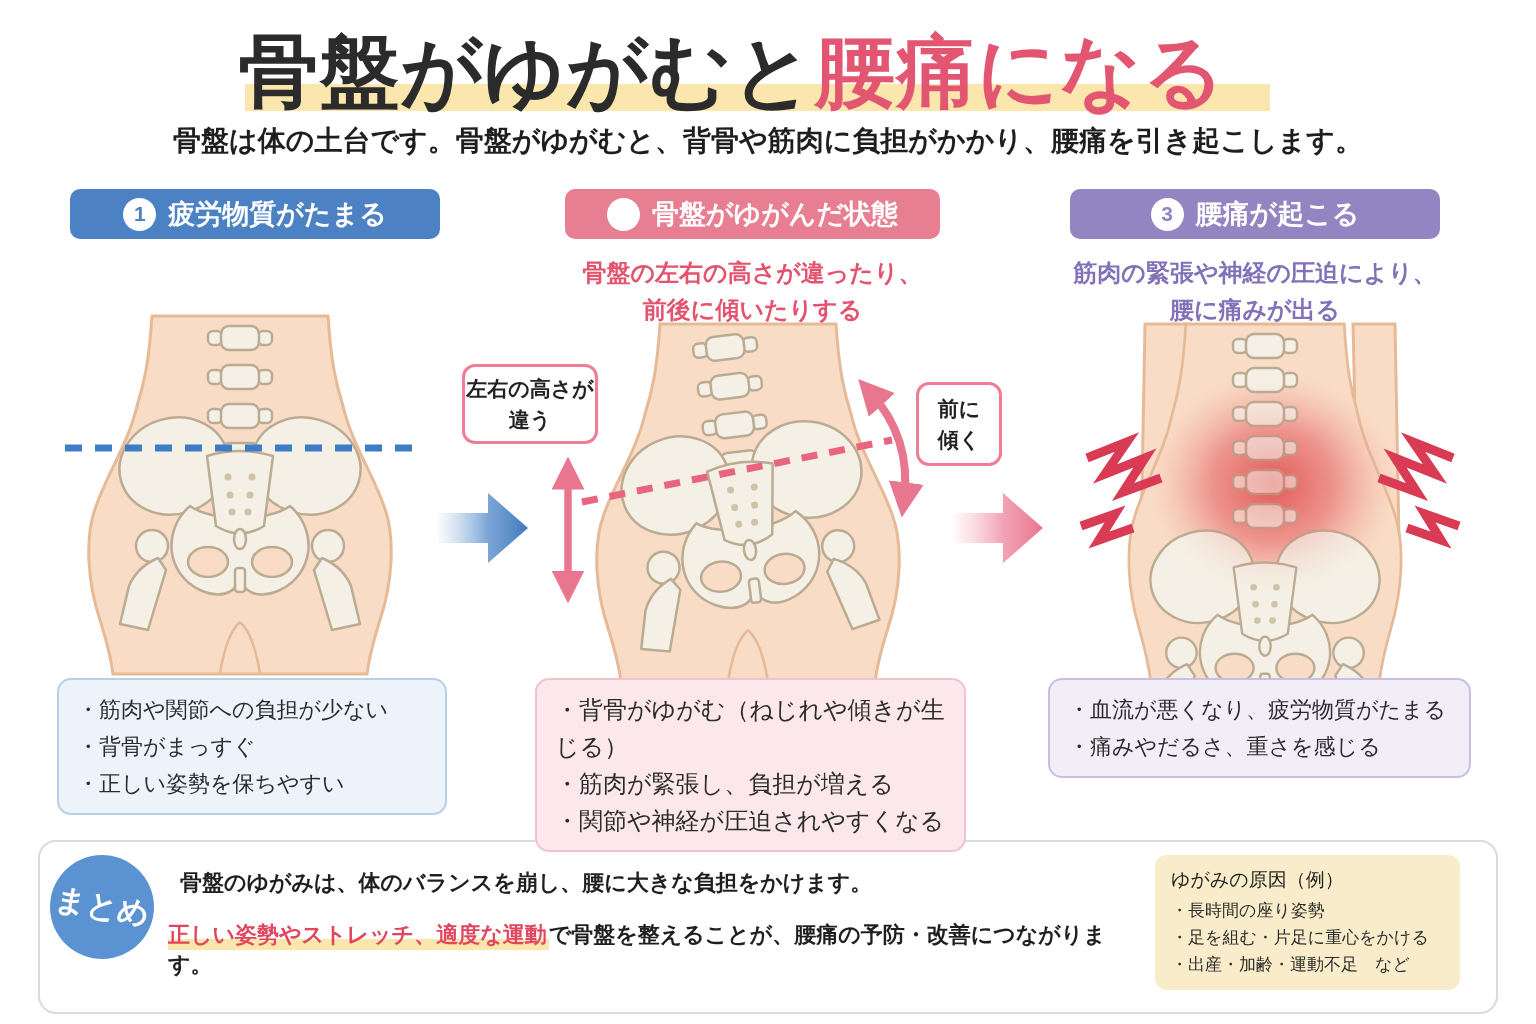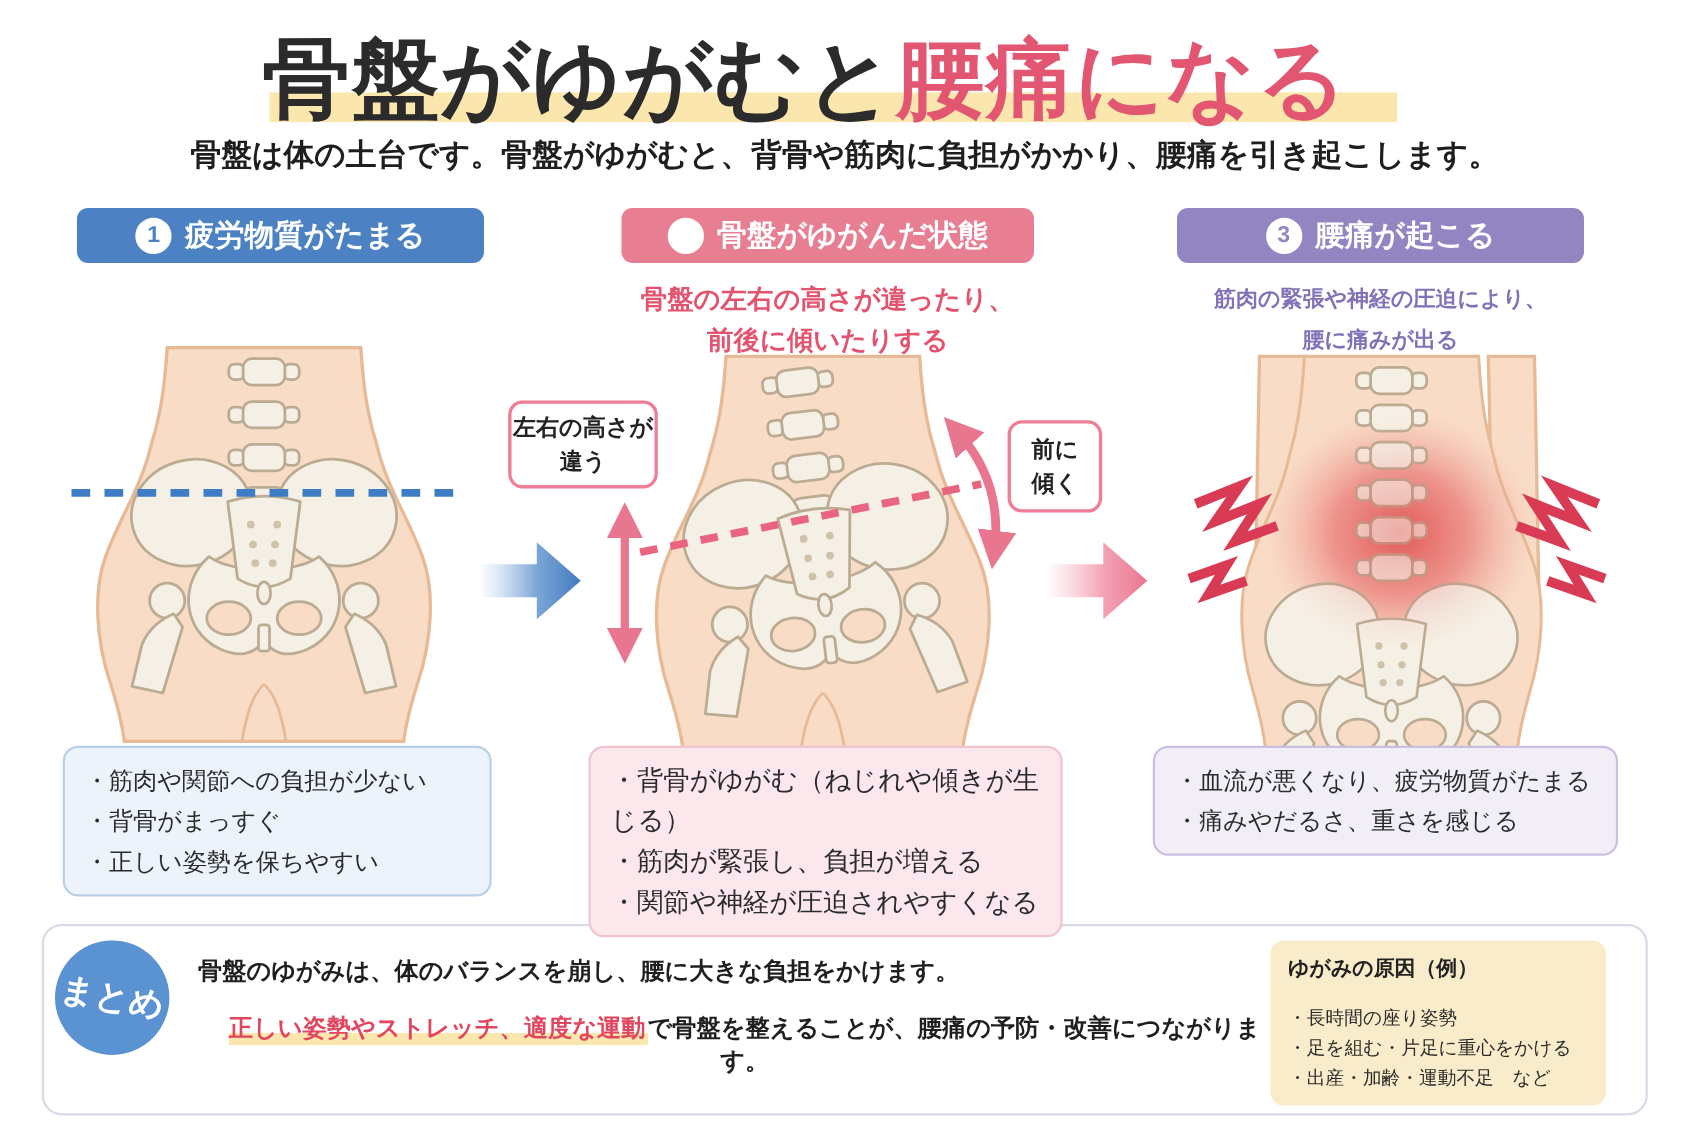--- a/index.html
+++ b/index.html
@@ -17,47 +17,47 @@
        color:#ffffff;font-weight:bold;font-size:27px;height:50px;z-index:3;}
   .hdr .badge{width:33px;height:33px;border-radius:50%;background:#ffffff;display:flex;
        align-items:center;justify-content:center;font-size:21px;font-weight:800;}
   .hdr1{left:70px;top:189px;width:370px;background:#4c82c3;}
   .hdr2{left:565px;top:189px;width:375px;background:#e87e92;}
   .hdr3{left:1070px;top:189px;width:370px;background:#9285c2;}
   .hdr1 .badge{color:#4c82c3;}　.hdr2 .badge{color:#e87e92;} .hdr3 .badge{color:#9285c2;}
   .colsub{text-align:center;font-weight:bold;z-index:3;}
   .colsub1{left:20px;top:266px;width:430px;font-size:25px;color:#3b6cb4;}
   .colsub2{left:545px;top:254px;width:415px;font-size:24px;color:#e4536e;line-height:37px;}
-  .colsub3{left:1050px;top:254px;width:410px;font-size:20px;color:#8071b8;line-height:37px;}
+  .colsub3{left:1050px;top:254px;width:410px;font-size:24px;color:#8071b8;line-height:37px;}
   
   .bullets{border-radius:14px;border:2px solid;padding:11px 18px;font-size:22px;line-height:37px;
            color:#2b2b2b;font-weight:500;z-index:3;}
   .bul1{left:57px;top:678px;width:350px;background:#ecf3fa;border-color:#b9cfe8;}
   .bul2{left:535px;top:678px;width:391px;background:#fce8ec;border-color:#f0c4ce;font-size:24px;}
   .bul3{left:1048px;top:678px;width:383px;background:#f2eef8;border-color:#cabfe0;}
   
   .plabel{background:#ffffff;border:3px solid #ef7d95;border-radius:13px;text-align:center;
           color:#222222;font-weight:600;font-size:21px;line-height:31px;z-index:6;
           display:flex;flex-direction:column;justify-content:center;}
   .plabel1{left:462px;top:364px;width:130px;height:74px;}
   .plabel2{left:916px;top:382px;width:80px;height:78px;}
   
   .sumbox{left:38px;top:840px;width:1456px;height:170px;background:#ffffff;border:2px solid #d7dbe6;
           border-radius:18px;z-index:2;}
   .sumbadge{left:50px;top:855px;width:104px;height:104px;border-radius:50%;background:#5b93d2;
           color:#ffffff;font-weight:bold;font-size:31px;display:flex;align-items:center;
           justify-content:center;transform:rotate(10deg);z-index:3;}
   .sumline1{left:180px;top:868px;width:960px;font-size:22px;font-weight:600;color:#1f1f1f;z-index:3;}
-  .sumline2{left:187px;top:920px;width:980px;font-size:22px;font-weight:600;color:#1f1f1f;z-index:3;text-align:center;}
+  .sumline2{left:168px;top:920px;width:980px;font-size:22px;font-weight:600;color:#1f1f1f;z-index:3;}
   .sumline2 .hl{color:#e2455e;font-weight:bold;background:linear-gradient(transparent 62%,#fbe7ad 62%);
           padding:0 2px 3px 0;}
   
   .causes{left:1155px;top:855px;width:273px;background:#f9ecca;border-radius:12px;
           padding:12px 16px;z-index:3;}
-  .causes .ct{font-size:19px;font-weight:bold;color:#222222;margin-bottom:19px;}
+  .causes .ct{font-size:19px;font-weight:normal;color:#222222;margin-bottom:4px;}
   .causes .ci{font-size:17px;line-height:27px;color:#2b2b2b;font-weight:500;}
   svg.illus{position:absolute;z-index:2;overflow:visible;}
   .dashBlue{stroke:#3e7dc5;stroke-width:7;stroke-dasharray:17 13;fill:none;}
   .dashPink{stroke:#e8647f;stroke-width:7;stroke-dasharray:16 12;fill:none;}
 </style>
 </head>
 <body>
 
 <div id="stage">
 

